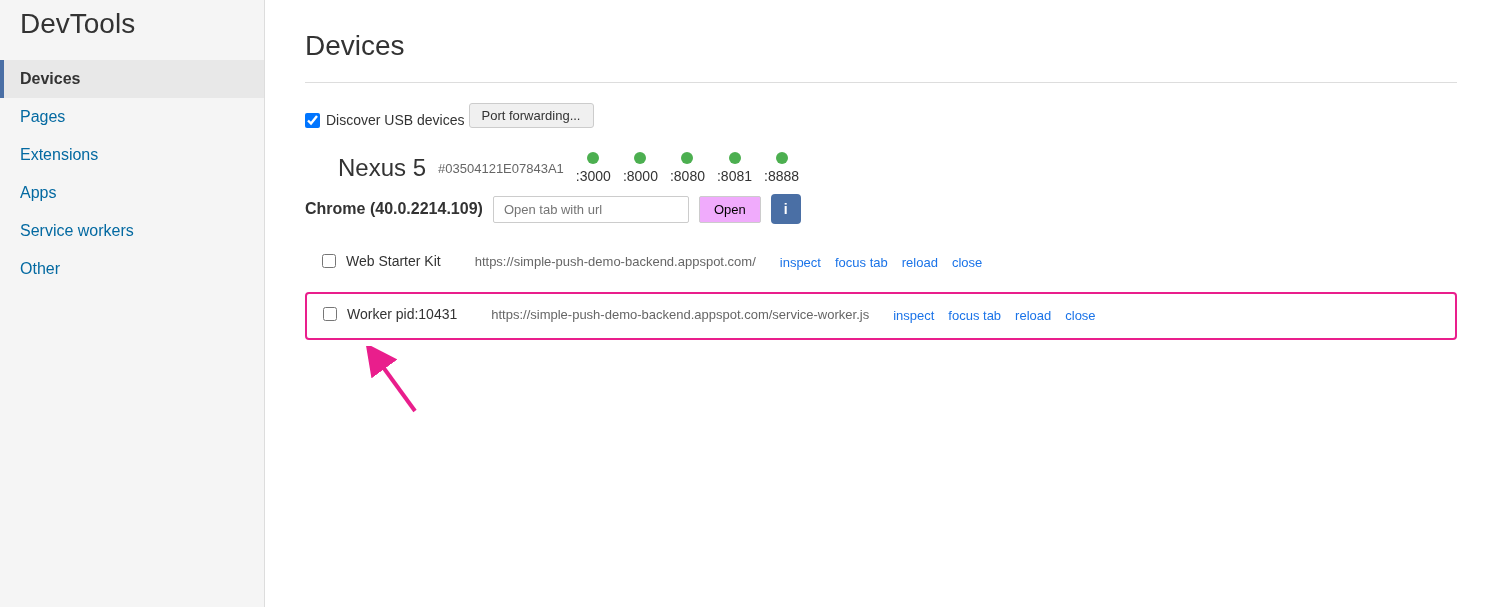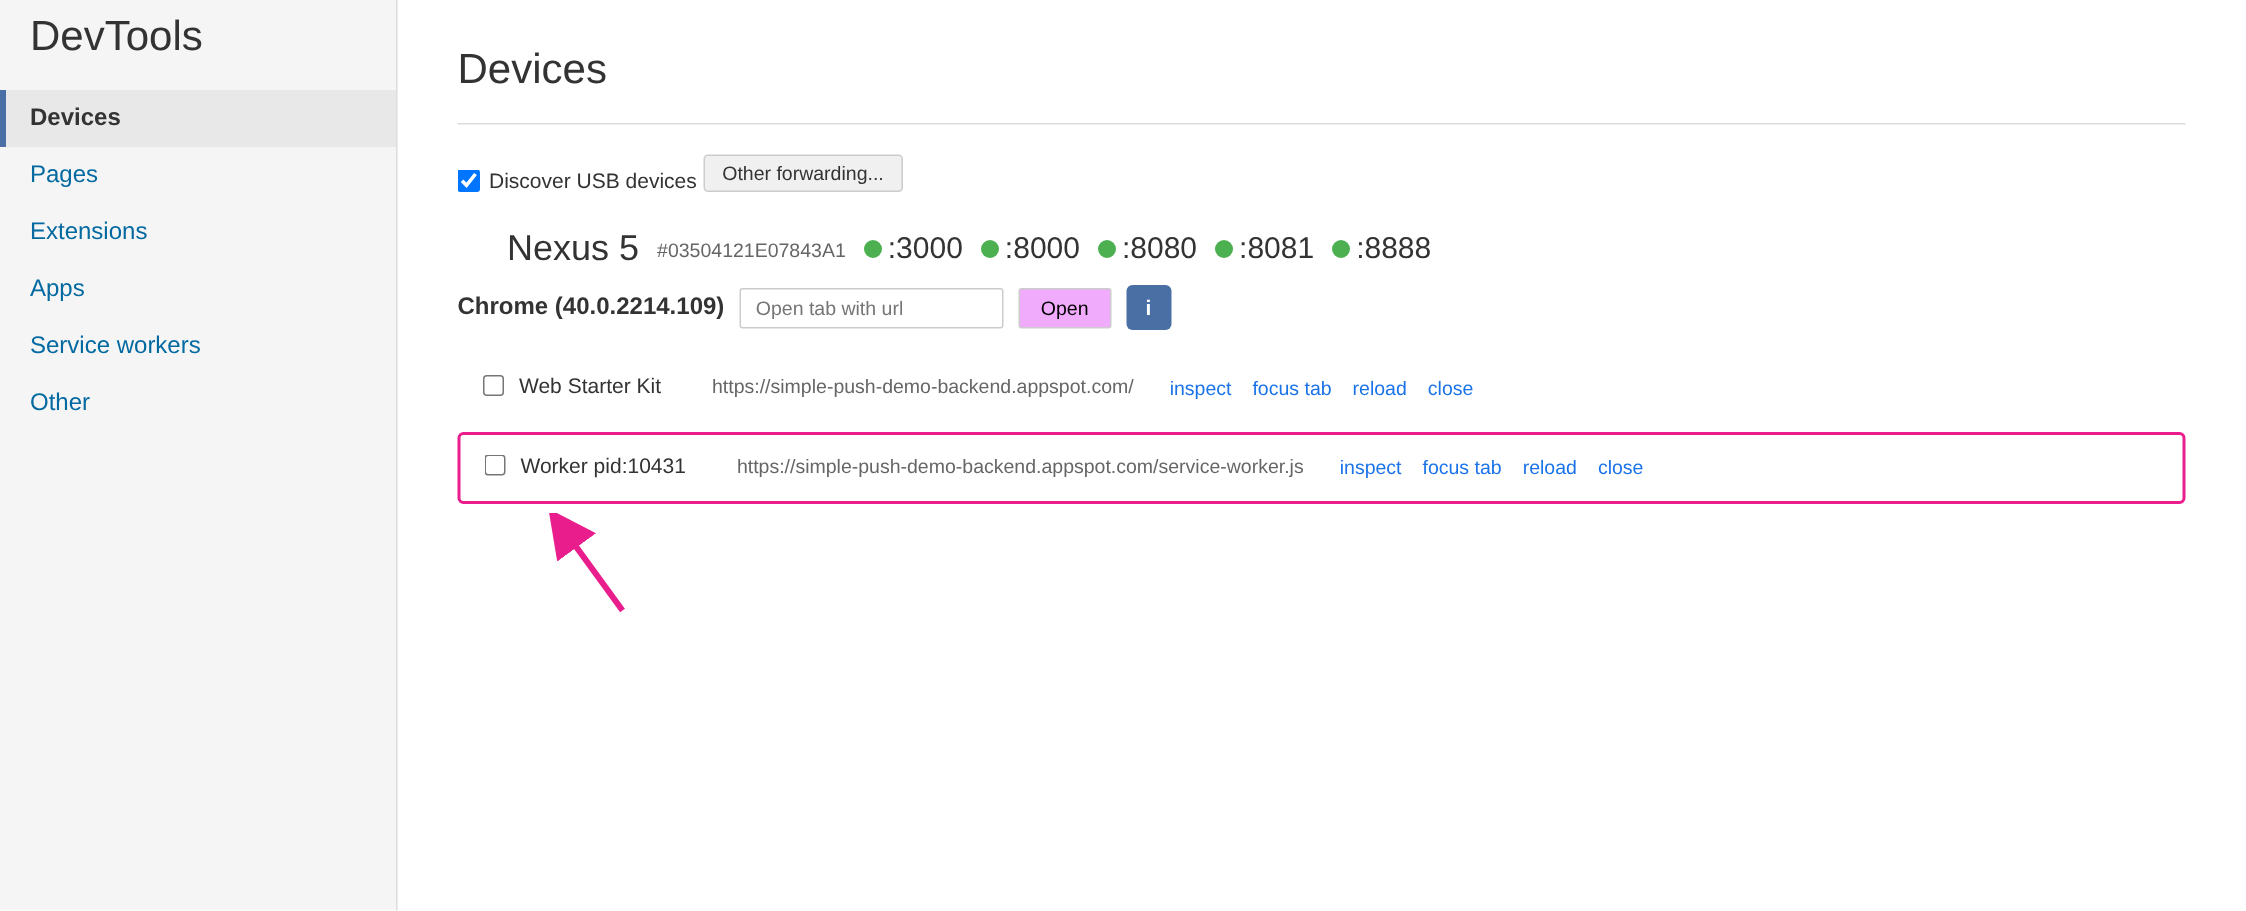--- a/index.html
+++ b/index.html
@@ -109,21 +109,22 @@
       margin-left: 33px;
     }
     .device-id {
       font-size: 13px;
       color: #666;
     }
     .port-indicator {
       display: flex;
       align-items: center;
       gap: 4px;
-      font-size: 20px;
+      font-size: 14px;
+      flex-direction: column;
     }
     .green-dot {
       width: 12px;
       height: 12px;
       border-radius: 50%;
       background: #4caf50;
       display: inline-block;
     }
 
     
@@ -135,21 +136,21 @@
     }
     .chrome-label {
       font-size: 16px;
       font-weight: bold;
     }
     .url-input {
       padding: 5px 10px;
       border: 1px solid #ccc;
       border-radius: 2px;
       font-size: 13px;
-      width: 176px;
+      width: 196px;
       color: #999;
     }
     .open-btn {
       padding: 5px 14px;
       background: #f0abfc;
       border: 1px solid #ccc;
       border-radius: 2px;
       cursor: pointer;
       font-size: 13px;
     }
@@ -253,21 +254,21 @@
 
 <div class="main">
   <h1 class="page-title">Devices</h1>
   <hr class="divider">
 
   <div class="discover-row">
     <label class="discover-label">
       <input type="checkbox" checked="" style="">
       <span>Discover USB devices</span>
     </label>
-    <button class="port-forwarding-btn">Other forwarding...</button>
+    <button class="port-forwarding-btn">Port forwarding...</button>
   </div>
 
   <div class="device-header">
     <span class="device-name">Nexus 5</span>
     <span class="device-id">#03504121E07843A1</span>
     <span class="port-indicator">
       <span class="green-dot"></span>
       <span>:3000</span>
     </span>
     <span class="port-indicator">

